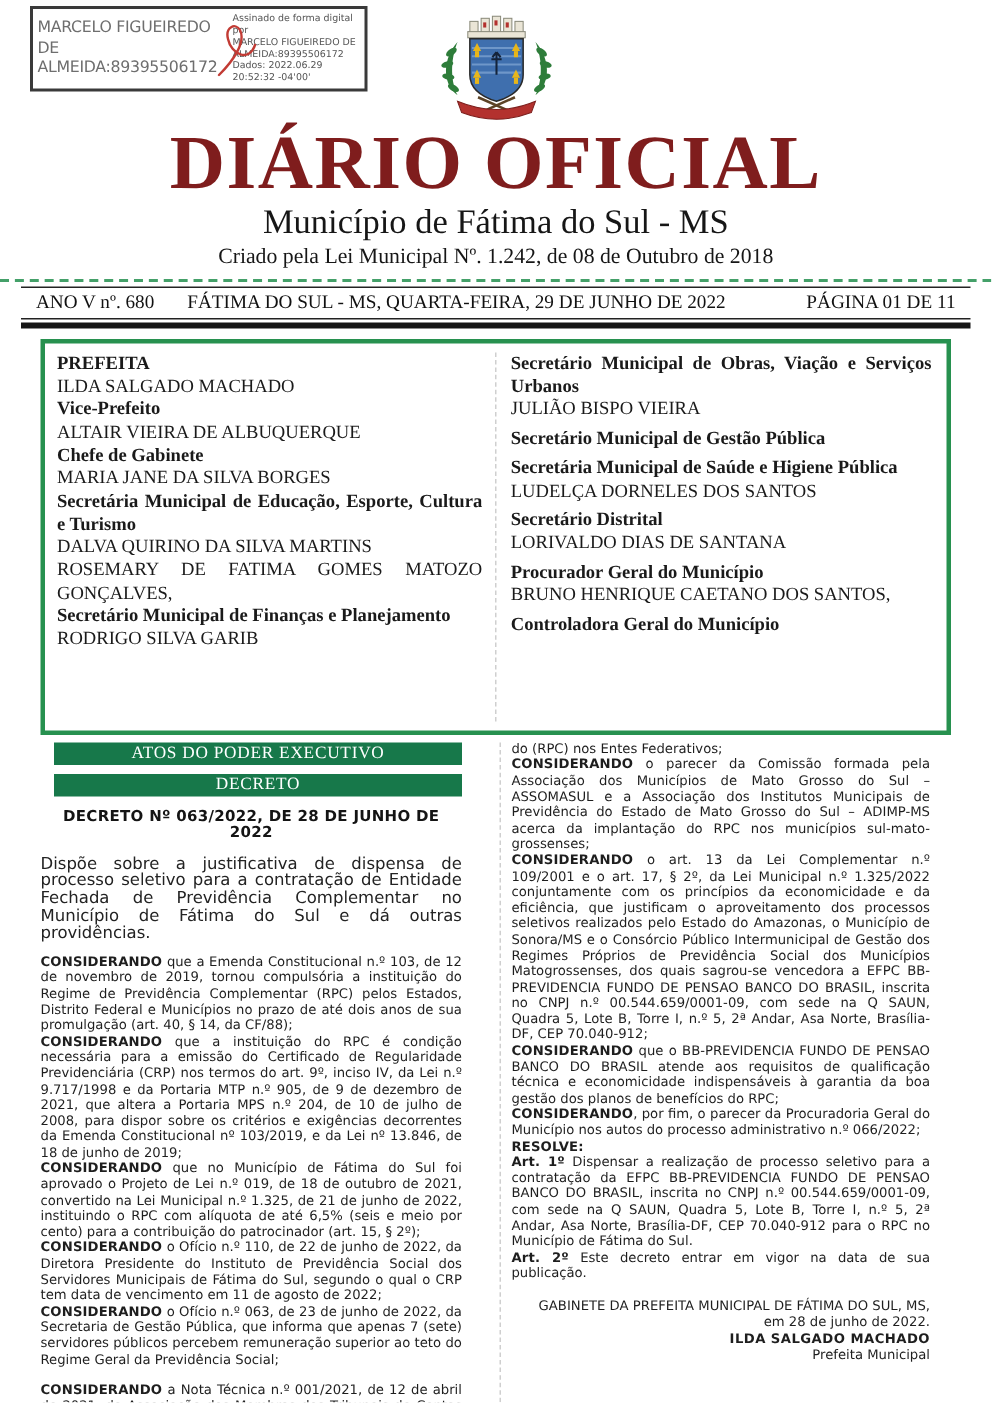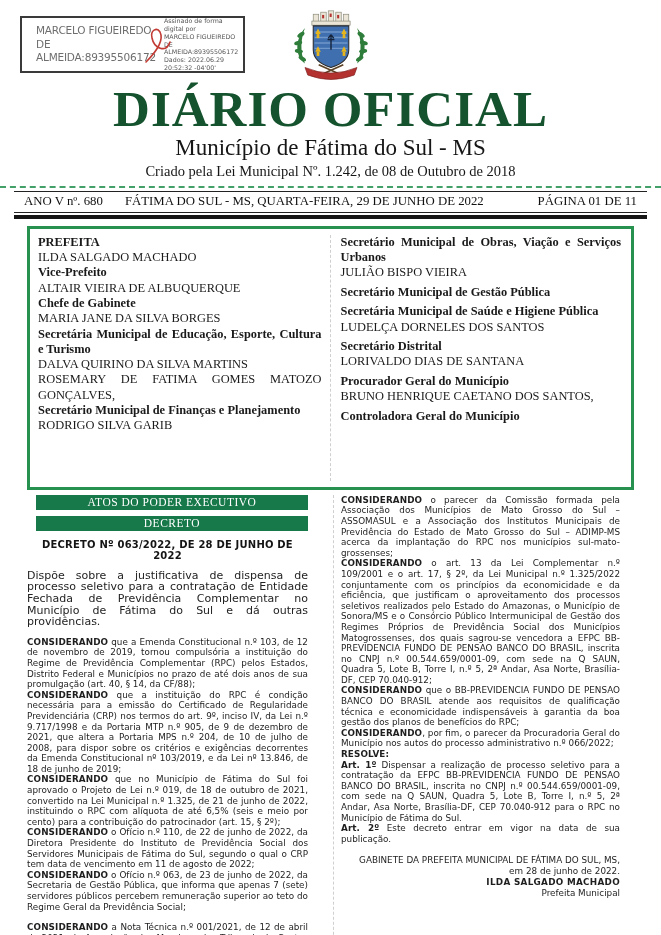--- a/index.html
+++ b/index.html
@@ -5,42 +5,42 @@
   * { margin:0; padding:0; box-sizing:border-box; }
   html,body { background:#fff; }
   .page {
     position:relative; width:661px; height:935px; margin:0 auto;
     background:#fff; overflow:hidden;
     font-family:"Liberation Serif", serif; color:#1a1a1a;
   }
 
   
   .stamp {
-    position:absolute; left:20px; top:16px; width:225px; height:57px;
-    border:2px solid #3a3a3a; display:flex; align-items:center; padding:4px 14px;
+    position:absolute; left:20px; top:4px; width:225px; height:57px;
+    border:2px solid #3a3a3a; display:flex; align-items:center; padding:4px 3px;
     background:#fff;
   }
   .stamp-name {
     width:122px; font-family:"DejaVu Sans", sans-serif;
     font-size:10.5px; line-height:1.3; color:#6e6e6e; letter-spacing:-0.2px;
   }
   .stamp-details {
     flex:1; font-family:"DejaVu Sans", sans-serif; font-size:6.3px;
     line-height:1.25; color:#555; padding-left:8px;
   }
   .stamp-flourish { position:absolute; left:118px; top:6px; width:34px; height:40px; }
 
   
   .arms { position:absolute; left:50%; top:6px; transform:translateX(-50%); }
 
   
   .masthead { padding-top:84px; text-align:center; }
   .masthead h1 {
     font-size:51px; font-weight:600; letter-spacing:1px; line-height:1.0;
-    color:#14532d; font-family:"Liberation Serif", serif;
+    color:#7f1d1d; font-family:"Liberation Serif", serif;
   }
   .masthead h2 { font-size:23px; font-weight:400; color:#161616; line-height:1.1; }
   .masthead .created { font-size:14.5px; color:#161616; margin-top:3px; }
 
   
   .green-dotted-rule { border-top:2px dashed #44a069; margin:6px 0 3px 0; }
   .info-bar {
     margin:0 14px; border-top:1.4px solid #222; border-bottom:1.4px solid #222;
     display:flex; align-items:center; padding:2px 10px 3px 10px;
     font-size:12.8px; color:#111;
@@ -242,20 +242,21 @@
           <p class="body-p"><b>CONSIDERANDO</b> que a Emenda Constitucional n.º 103, de 12 de novembro de 2019, tornou compulsória a instituição do Regime de Previdência Complementar (RPC) pelos Estados, Distrito Federal e Municípios no prazo de até dois anos de sua promulgação (art. 40, § 14, da CF/88);</p>
           <p class="body-p"><b>CONSIDERANDO</b> que a instituição do RPC é condição necessária para a emissão do Certificado de Regularidade Previdenciária (CRP) nos termos do art. 9º, inciso IV, da Lei n.º 9.717/1998 e da Portaria MTP n.º 905, de 9 de dezembro de 2021, que altera a Portaria MPS n.º 204, de 10 de julho de 2008, para dispor sobre os critérios e exigências decorrentes da Emenda Constitucional nº 103/2019, e da Lei nº 13.846, de 18 de junho de 2019;</p>
           <p class="body-p"><b>CONSIDERANDO</b> que no Município de Fátima do Sul foi aprovado o Projeto de Lei n.º 019, de 18 de outubro de 2021, convertido na Lei Municipal n.º 1.325, de 21 de junho de 2022, instituindo o RPC com alíquota de até 6,5% (seis e meio por cento) para a contribuição do patrocinador (art. 15, § 2º);</p>
           <p class="body-p"><b>CONSIDERANDO</b> o Ofício n.º 110, de 22 de junho de 2022, da Diretora Presidente do Instituto de Previdência Social dos Servidores Municipais de Fátima do Sul, segundo o qual o CRP tem data de vencimento em 11 de agosto de 2022;</p>
           <p class="body-p"><b>CONSIDERANDO</b> o Ofício n.º 063, de 23 de junho de 2022, da Secretaria de Gestão Pública, que informa que apenas 7 (sete) servidores públicos percebem remuneração superior ao teto do Regime Geral da Previdência Social;</p>
           <p class="body-p gap"><b>CONSIDERANDO</b> a Nota Técnica n.º 001/2021, de 12 de abril de 2021, da Associação dos Membros dos Tribunais de Contas do Brasil – ATRICON, que trata da forma de contratação de Entidade de Previdência Complementar (EFPC) para a implantação</p>
         </div>
     </div>
     <div class="col col-right">
       <div>
+          <p class="body-p">do (RPC) nos Entes Federativos;</p>
           <p class="body-p"><b>CONSIDERANDO</b> o parecer da Comissão formada pela Associação dos Municípios de Mato Grosso do Sul – ASSOMASUL e a Associação dos Institutos Municipais de Previdência do Estado de Mato Grosso do Sul – ADIMP-MS acerca da implantação do RPC nos municípios sul-mato-grossenses;</p>
           <p class="body-p"><b>CONSIDERANDO</b> o art. 13 da Lei Complementar n.º 109/2001 e o art. 17, § 2º, da Lei Municipal n.º 1.325/2022 conjuntamente com os princípios da economicidade e da eficiência, que justificam o aproveitamento dos processos seletivos realizados pelo Estado do Amazonas, o Município de Sonora/MS e o Consórcio Público Intermunicipal de Gestão dos Regimes Próprios de Previdência Social dos Municípios Matogrossenses, dos quais sagrou-se vencedora a EFPC BB-PREVIDENCIA FUNDO DE PENSAO BANCO DO BRASIL, inscrita no CNPJ n.º 00.544.659/0001-09, com sede na Q SAUN, Quadra 5, Lote B, Torre I, n.º 5, 2ª Andar, Asa Norte, Brasília-DF, CEP 70.040-912;</p>
           <p class="body-p"><b>CONSIDERANDO</b> que o BB-PREVIDENCIA FUNDO DE PENSAO BANCO DO BRASIL atende aos requisitos de qualificação técnica e economicidade indispensáveis à garantia da boa gestão dos planos de benefícios do RPC;</p>
           <p class="body-p"><b>CONSIDERANDO</b>, por fim, o parecer da Procuradoria Geral do Município nos autos do processo administrativo n.º 066/2022;</p>
           <p class="body-p"><b>RESOLVE:</b></p>
           <p class="body-p"><b>Art. 1º</b> Dispensar a realização de processo seletivo para a contratação da EFPC BB-PREVIDENCIA FUNDO DE PENSAO BANCO DO BRASIL, inscrita no CNPJ n.º 00.544.659/0001-09, com sede na Q SAUN, Quadra 5, Lote B, Torre I, n.º 5, 2ª Andar, Asa Norte, Brasília-DF, CEP 70.040-912 para o RPC no Município de Fátima do Sul.</p>
           <p class="body-p"><b>Art. 2º</b> Este decreto entrar em vigor na data de sua publicação.</p>
         </div>
       <div class="closing">
         <div>

